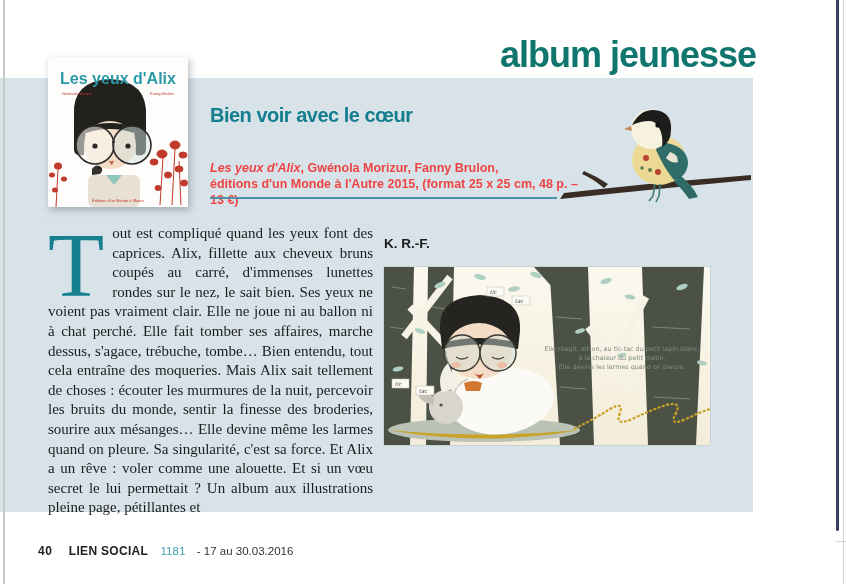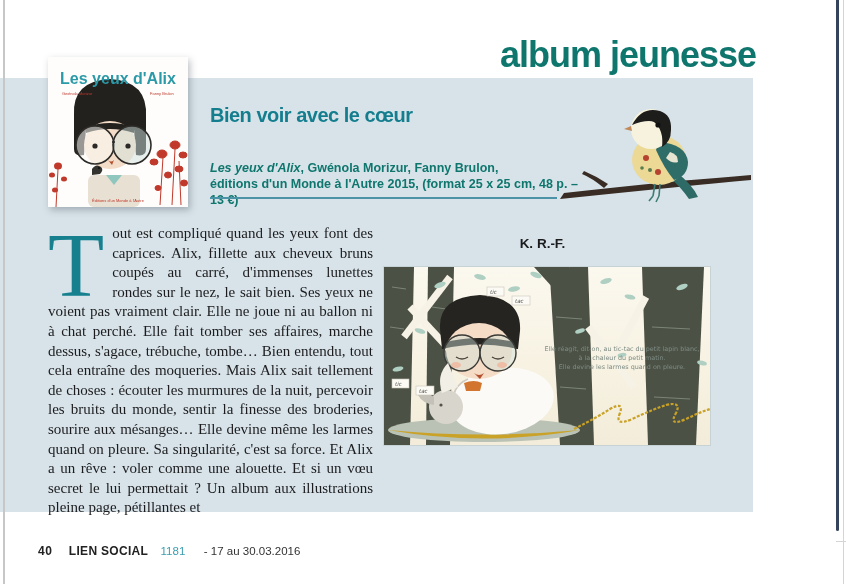--- a/index.html
+++ b/index.html
@@ -17,40 +17,40 @@
   .section-label{position:absolute;left:400px;top:34px;width:356px;text-align:right;
         font-size:36px;font-weight:700;letter-spacing:-1px;color:#0f766e;z-index:2;}
 
   .book-cover{position:absolute;left:48px;top:57px;width:140px;height:150px;background:#ffffff;
         box-shadow:2px 3px 7px rgba(60,70,80,0.35);z-index:3;}
 
   .article-title{position:absolute;left:210px;top:104px;margin:0;font-size:20px;font-weight:700;
         letter-spacing:-0.5px;color:#147e8e;z-index:2;}
 
   .reference{position:absolute;left:210px;top:160px;width:380px;font-size:12.5px;font-weight:600;
-        color:#0f766e;line-height:16px;z-index:2;}
+        color:#ef4444;line-height:16px;z-index:2;}
   .reference .it{font-style:italic;}
   .rule{position:absolute;left:210px;top:197px;width:347px;height:2px;background:#4d93a8;z-index:2;}
 
   .bird-art{position:absolute;left:558px;top:100px;z-index:2;}
 
   .columns{position:absolute;left:48px;top:224px;width:661px;display:flex;gap:11px;z-index:2;}
   .col{width:325px;font-family:"Liberation Serif",serif;font-size:15px;line-height:19.6px;
         color:#1c1c1e;text-align:justify;}
   .dropcap{float:left;font-family:"Liberation Serif",serif;font-size:92px;line-height:74px;
         color:#16808f;padding:4px 8px 0 0;font-weight:400;}
-  .byline{margin-top:10px;text-align:center;font-family:"Liberation Sans",sans-serif;
+  .byline{margin-top:10px;text-align:left;font-family:"Liberation Sans",sans-serif;
         font-size:13.5px;font-weight:700;color:#1c1c1e;padding-right:8px;}
   .illus{display:block;margin-top:13px;box-shadow:0 0 0 1px rgba(150,160,155,0.25);}
 
   .footer{position:absolute;left:38px;top:541px;z-index:2;color:#222;}
   .footer .pn{font-size:12px;font-weight:700;letter-spacing:0.5px;margin-top:32px;}
   .footer .mag{font-size:12px;font-weight:700;letter-spacing:0.3px;margin-left:12px;text-align:center;}
   .footer .issue{font-size:11.5px;color:#3d9fb0;margin-left:8px;}
-  .footer .date{font-size:11.5px;color:#333;margin-left:14px;}
+  .footer .date{font-size:11.5px;color:#333;margin-left:7px;}
 </style>
 </head>
 <body>
 
 <div class="page">
 
   <div class="edge-left"></div>
   <div class="panel"></div>
 
   <div class="section-label">album jeunesse</div>

